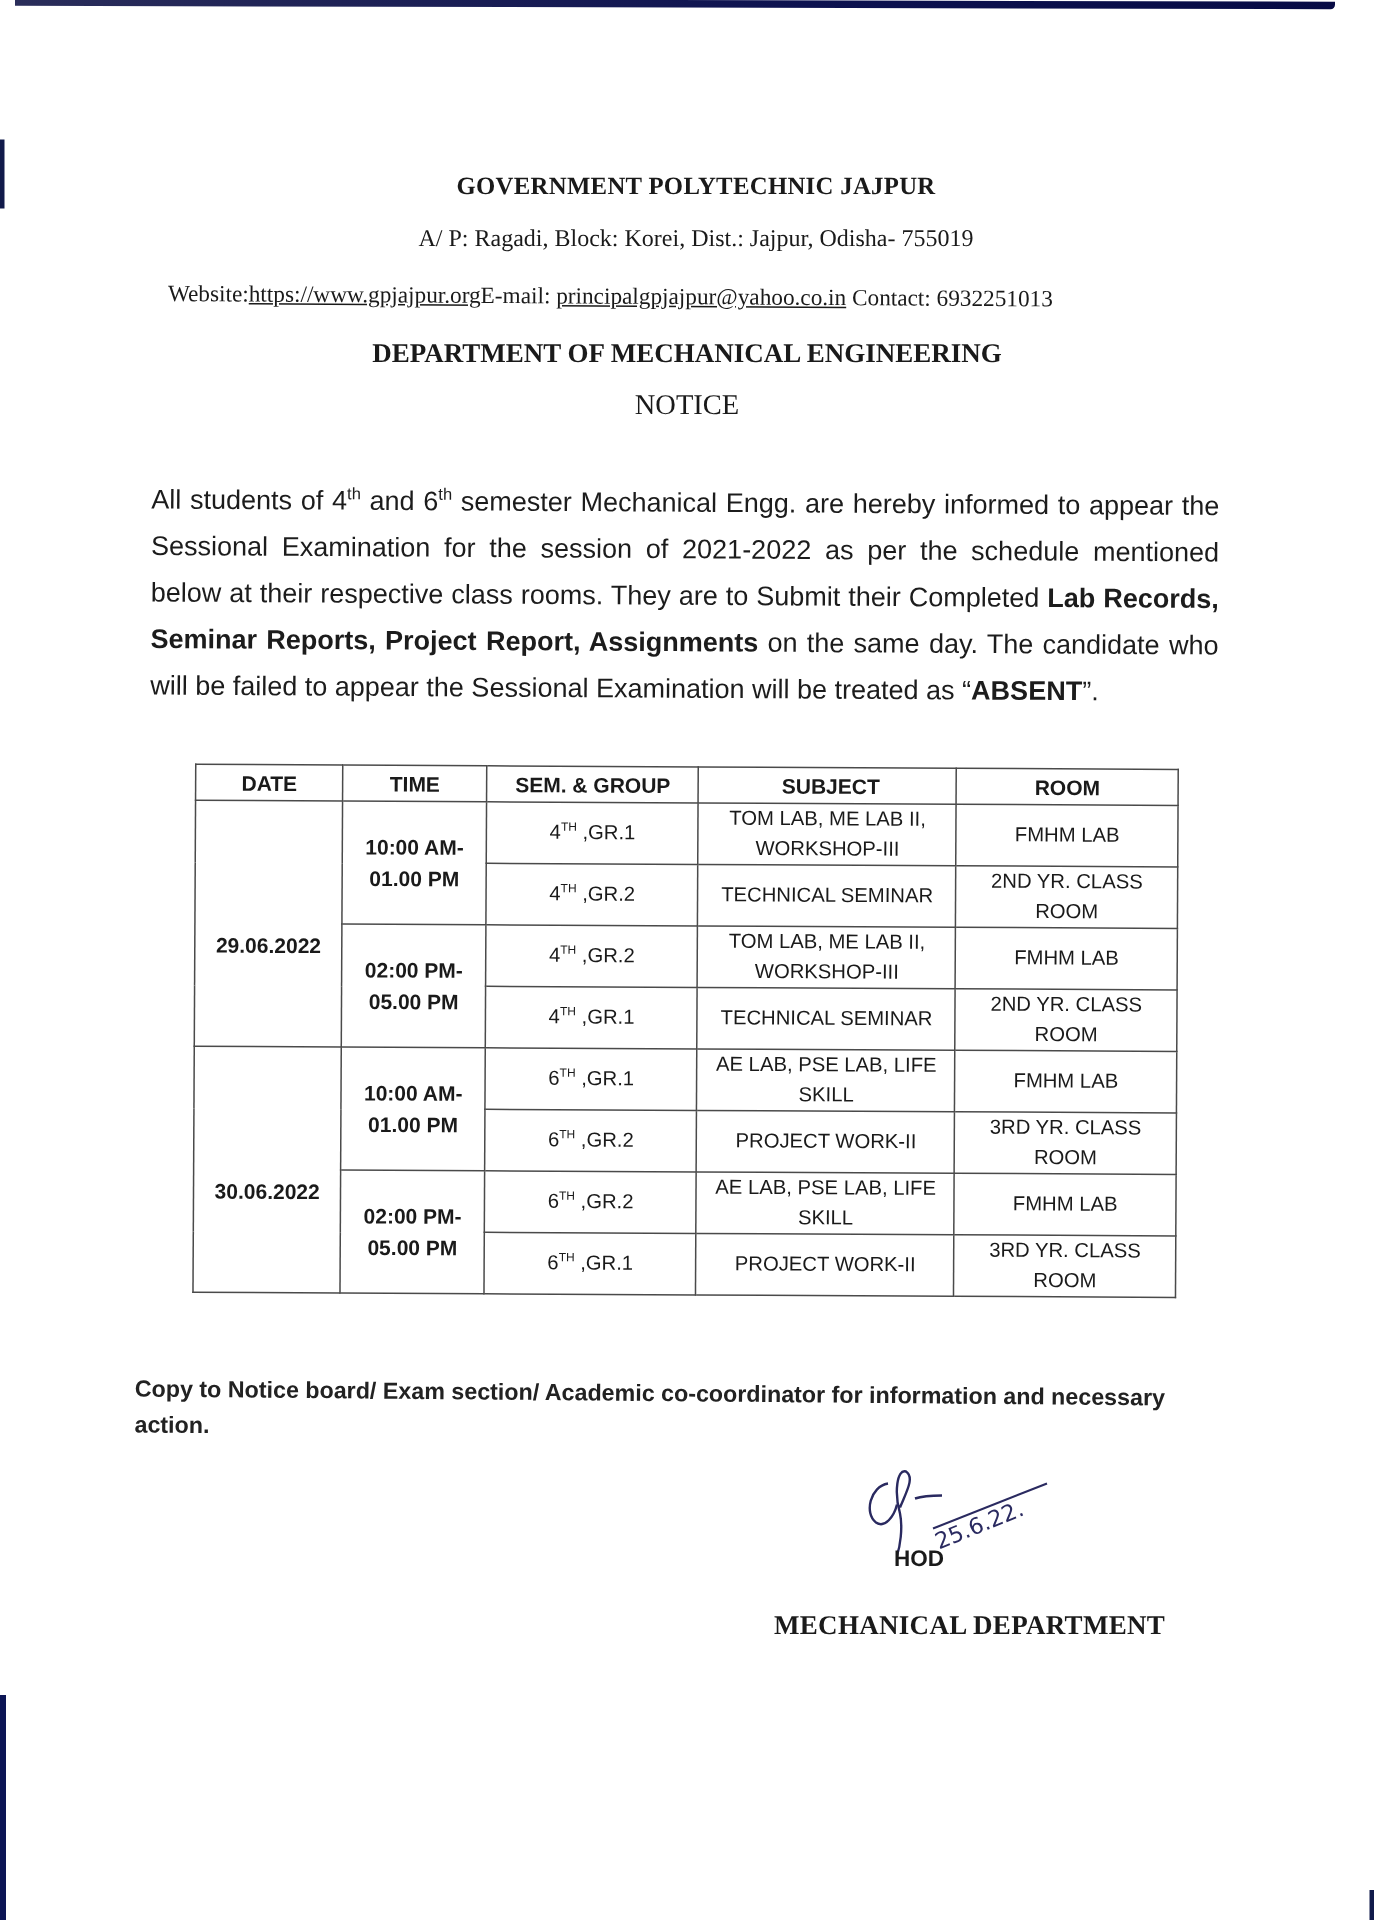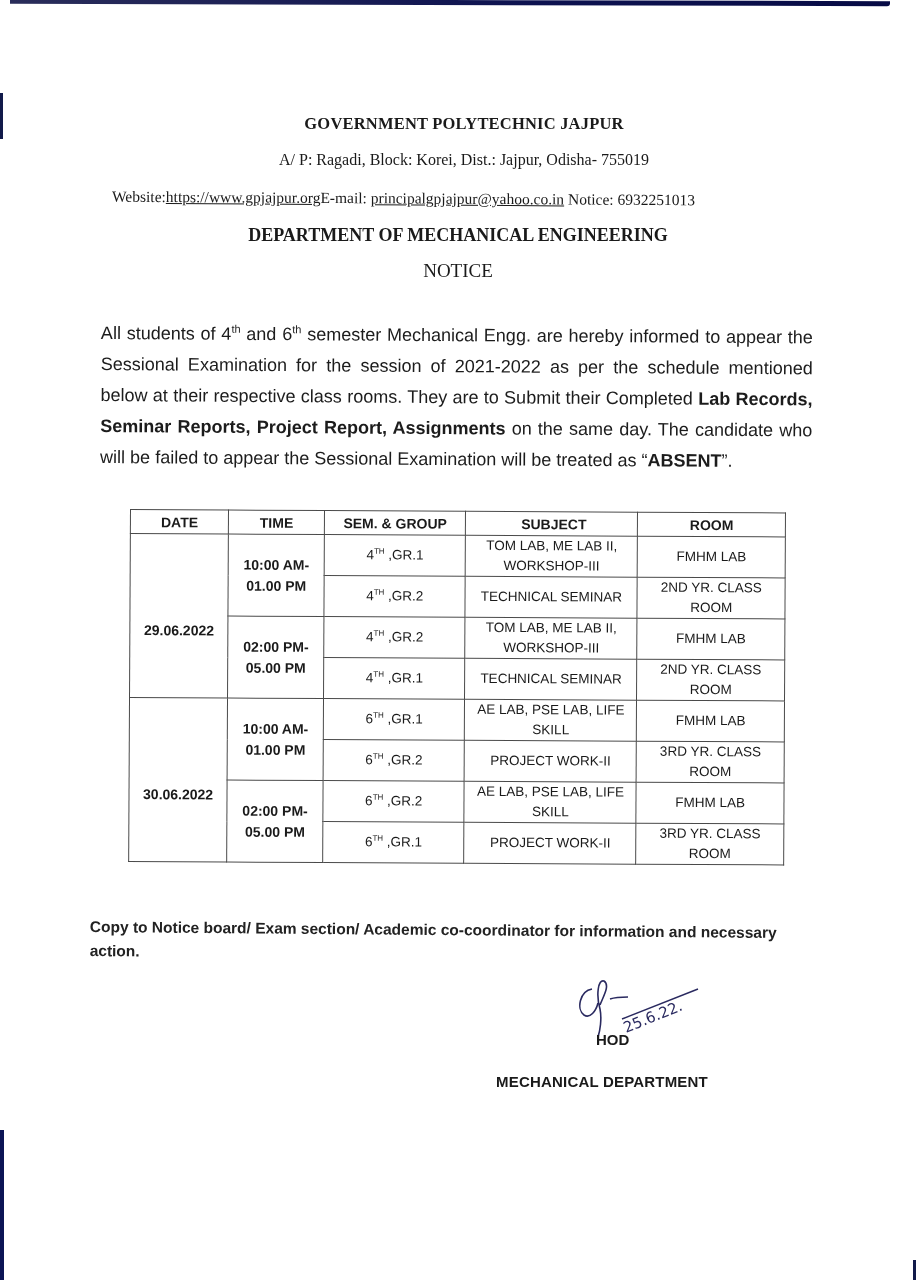--- a/index.html
+++ b/index.html
@@ -54,33 +54,33 @@
     .c-subj { width: 170px; } .c-room { width: 152px; }
 
     .copy {
       position: absolute; left: 90px; top: 915px; width: 720px;
       font-size: 15.5px; font-weight: bold; line-height: 24px; color: #222;
       transform: rotate(0.5deg); transform-origin: left top;
     }
     .sig-wrap { position: absolute; left: 570px; top: 975px; width: 150px; height: 80px; }
     .sig-wrap svg { position: absolute; left: 0; top: 0; }
     .hod { position: absolute; left: 596px; top: 1031px; font-size: 15px; font-weight: bold; }
-    .mech { position: absolute; left: 496px; top: 1073px; font-size: 15px; font-weight: bold; letter-spacing: 0.2px; }
+    .mech { position: absolute; left: 516px; top: 1073px; font-size: 18px; font-weight: bold; letter-spacing: 0.2px; font-family: Liberation Serif, serif; }
   </style>
 </head>
 <body>
 
 <div class="scan-top"></div>
 <div class="scan-left-1"></div>
 <div class="scan-left-2"></div>
 <div class="scan-right"></div>
 
 <div class="hdr serif h-title">GOVERNMENT POLYTECHNIC JAJPUR</div>
 <div class="hdr serif h-addr">A/ P: Ragadi, Block: Korei, Dist.: Jajpur, Odisha- 755019</div>
-<div class="hdr serif h-contact"><span>Website:</span><span class="ul">https://www.gpjajpur.org</span><span>E-mail: </span><span class="ul">principalgpjajpur@yahoo.co.in</span><span> Notice: </span><span>6932251013</span></div>
+<div class="hdr serif h-contact"><span>Website:</span><span class="ul">https://www.gpjajpur.org</span><span>E-mail: </span><span class="ul">principalgpjajpur@yahoo.co.in</span><span> Contact: </span><span>6932251013</span></div>
 <div class="hdr serif h-dept">DEPARTMENT OF MECHANICAL ENGINEERING</div>
 <div class="hdr serif h-notice">NOTICE</div>
 
 <div class="body-para"><span>All students of 4</span><sup>th</sup><span> and 6</span><sup>th</sup><span> semester Mechanical Engg.  are hereby informed to appear the Sessional Examination for the session of 2021-2022 as per the schedule mentioned below at their respective class rooms. They are to Submit their Completed </span><b>Lab Records, Seminar Reports, Project Report, Assignments</b><span> on the same day. The candidate who will be failed to appear the Sessional Examination will be treated as “</span><b>ABSENT</b><span>”.</span></div>
 
 <table class="sched">
   <thead>
     <tr>
       <th class="c-date">DATE</th>
       <th class="c-time">TIME</th>

